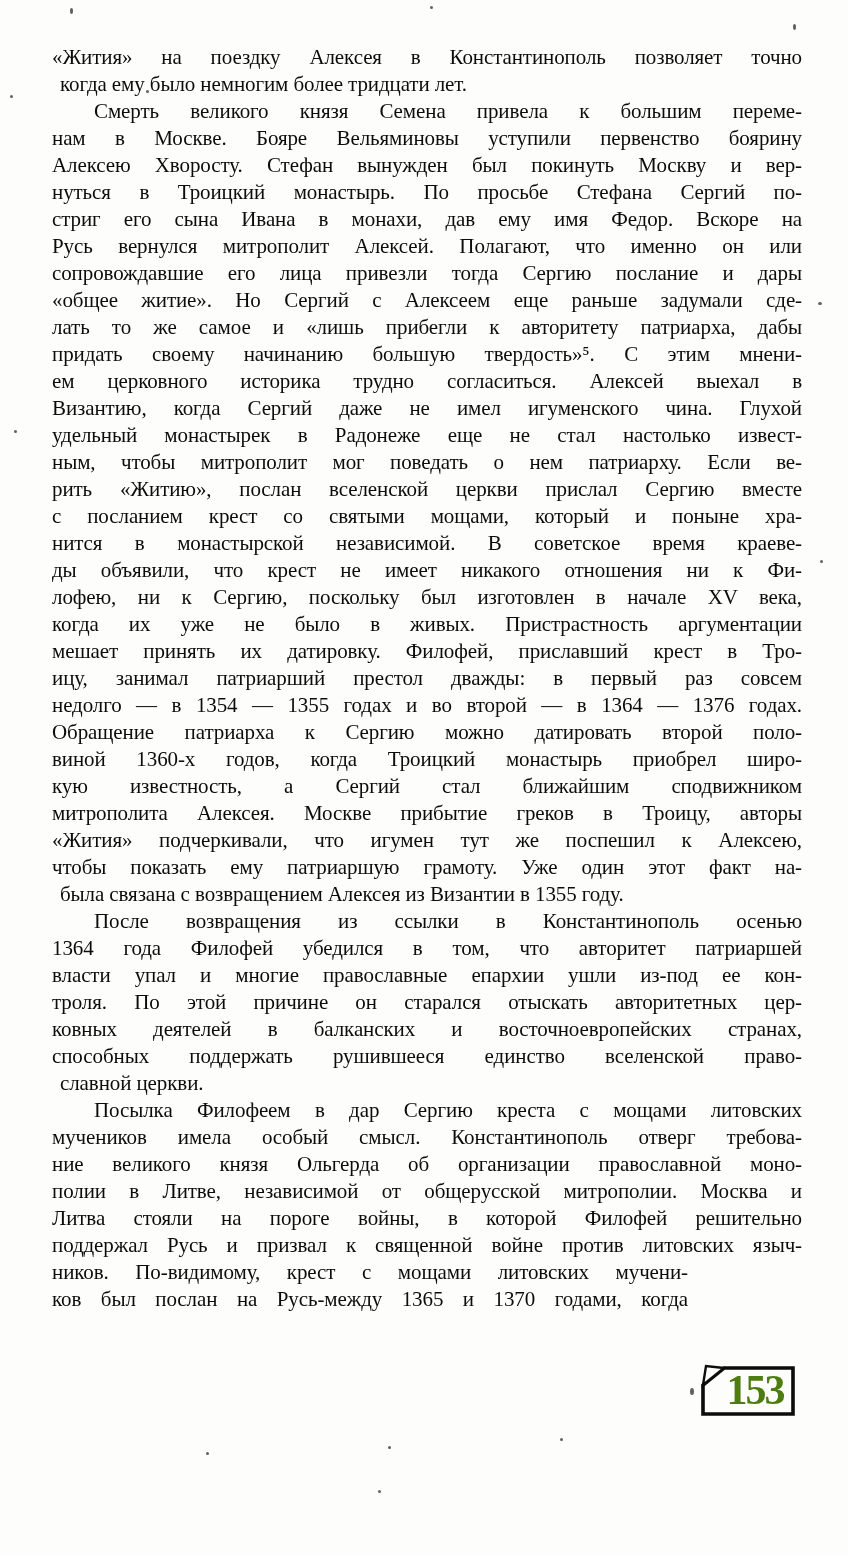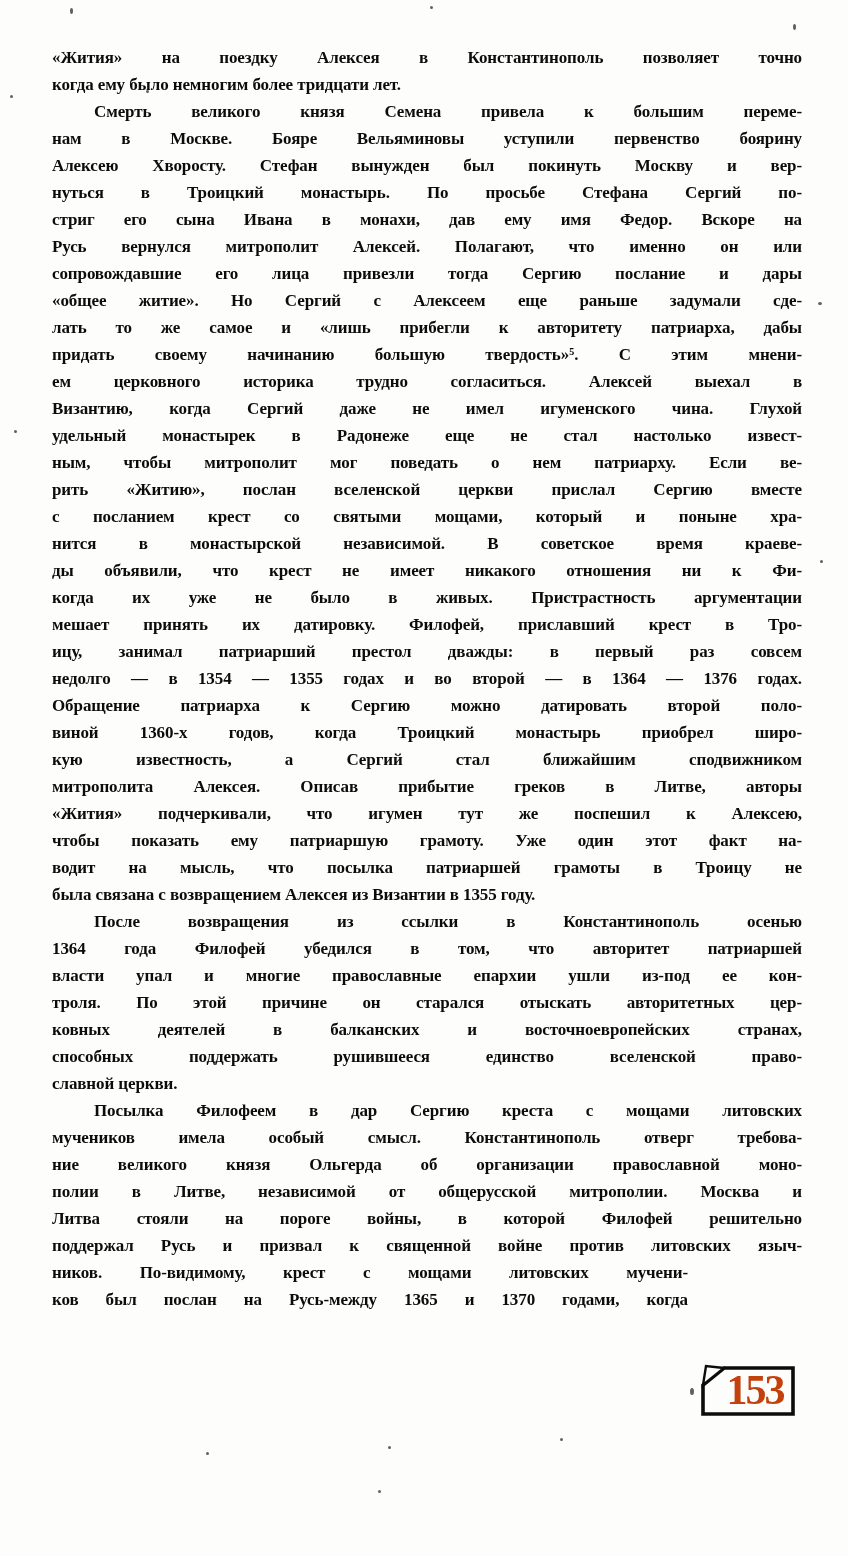--- a/index.html
+++ b/index.html
@@ -14,33 +14,33 @@
     background: #fdfdfb;
     overflow: hidden;
     font-family: "Liberation Serif", "DejaVu Serif", serif;
   }
   .text-block {
     position: absolute;
     left: 52px;
     top: 44px;
     width: 750px;
     color: #0c0c0c;
-    font-weight: bold;
-    font-size: 17px;
+    font-weight: normal;
+    font-size: 21px;
     line-height: 27px;
     letter-spacing: -0.1px;
   }
   .line {
     text-align: justify;
     text-align-last: justify;
     white-space: normal;
     height: 27px;
     overflow: visible;
   }
-  .line.end { text-align-last: left; }
+  .line.end { text-align-last: left; margin-left: 8px; }
   .line.indent { text-indent: 42px; }
   .line.short { width: 636px; }
 
   .pagebox {
     position: absolute;
     left: 699px;
     top: 1364px;
     width: 98px;
     height: 54px;
   }
@@ -50,21 +50,21 @@
     left: 20px;
     top: 3px;
     width: 72px;
     height: 64px;
     text-align: center;
     font-family: "Liberation Serif", "DejaVu Serif", serif;
     font-weight: bold;
     font-size: 42px;
     line-height: 46px;
     letter-spacing: -2px;
-    color: #c2410c;
+    color: #4d7c0f;
   }
   .speck {
     position: absolute;
     background: #2b2b2b;
     border-radius: 50%;
     opacity: 0.75;
   }
 </style>
 </head>
 <body>
@@ -85,31 +85,31 @@
       <div class="line">лать то же самое и «лишь прибегли к авторитету патриарха, дабы</div>
       <div class="line">придать своему начинанию большую твердость»⁵. С этим мнени-</div>
       <div class="line">ем церковного историка трудно согласиться. Алексей выехал в</div>
       <div class="line">Византию, когда Сергий даже не имел игуменского чина. Глухой</div>
       <div class="line">удельный монастырек в Радонеже еще не стал настолько извест-</div>
       <div class="line">ным, чтобы митрополит мог поведать о нем патриарху. Если ве-</div>
       <div class="line">рить «Житию», послан вселенской церкви прислал Сергию вместе</div>
       <div class="line">с посланием крест со святыми мощами, который и поныне хра-</div>
       <div class="line">нится в монастырской независимой. В советское время краеве-</div>
       <div class="line">ды объявили, что крест не имеет никакого отношения ни к Фи-</div>
+      <div class="line">лофею, ни к Сергию, поскольку был изготовлен в начале XV века,</div>
       <div class="line">когда их уже не было в живых. Пристрастность аргументации</div>
       <div class="line">мешает принять их датировку. Филофей, приславший крест в Тро-</div>
       <div class="line">ицу, занимал патриарший престол дважды: в первый раз совсем</div>
       <div class="line">недолго — в 1354 — 1355 годах и во второй — в 1364 — 1376 годах.</div>
       <div class="line">Обращение патриарха к Сергию можно датировать второй поло-</div>
       <div class="line">виной 1360-х годов, когда Троицкий монастырь приобрел широ-</div>
       <div class="line">кую известность, а Сергий стал ближайшим сподвижником</div>
-      <div class="line">митрополита Алексея. Описав прибытие греков в Литве, авторы</div>
+      <div class="line">митрополита Алексея. Москве прибытие греков в Троицу, авторы</div>
       <div class="line">«Жития» подчеркивали, что игумен тут же поспешил к Алексею,</div>
       <div class="line">чтобы показать ему патриаршую грамоту. Уже один этот факт на-</div>
-      <div class="line">водит на мысль, что посылка патриаршей грамоты в Троицу не</div>
       <div class="line end">была связана с возвращением Алексея из Византии в 1355 году.</div>
       <div class="line indent">После возвращения из ссылки в Константинополь осенью</div>
       <div class="line">1364 года Филофей убедился в том, что авторитет патриаршей</div>
       <div class="line">власти упал и многие православные епархии ушли из-под ее кон-</div>
       <div class="line">троля. По этой причине он старался отыскать авторитетных цер-</div>
       <div class="line">ковных деятелей в балканских и восточноевропейских странах,</div>
       <div class="line">способных поддержать рушившееся единство вселенской право-</div>
       <div class="line end">славной церкви.</div>
       <div class="line indent">Посылка Филофеем в дар Сергию креста с мощами литовских</div>
       <div class="line">мучеников имела особый смысл. Константинополь отверг требова-</div>

